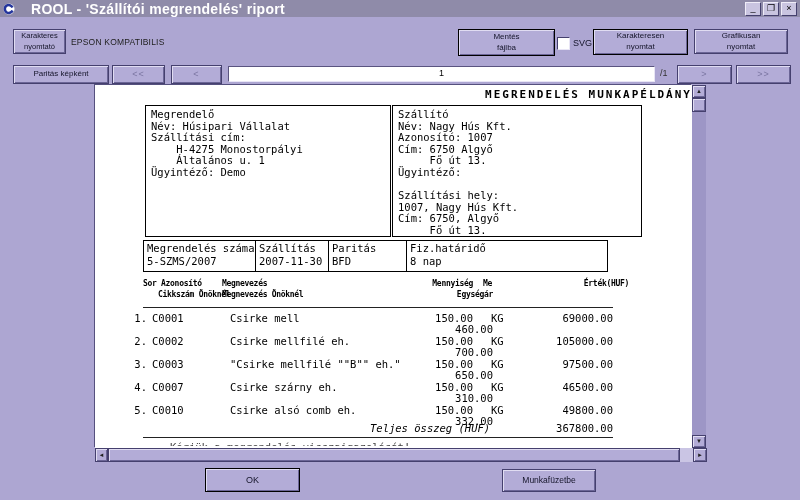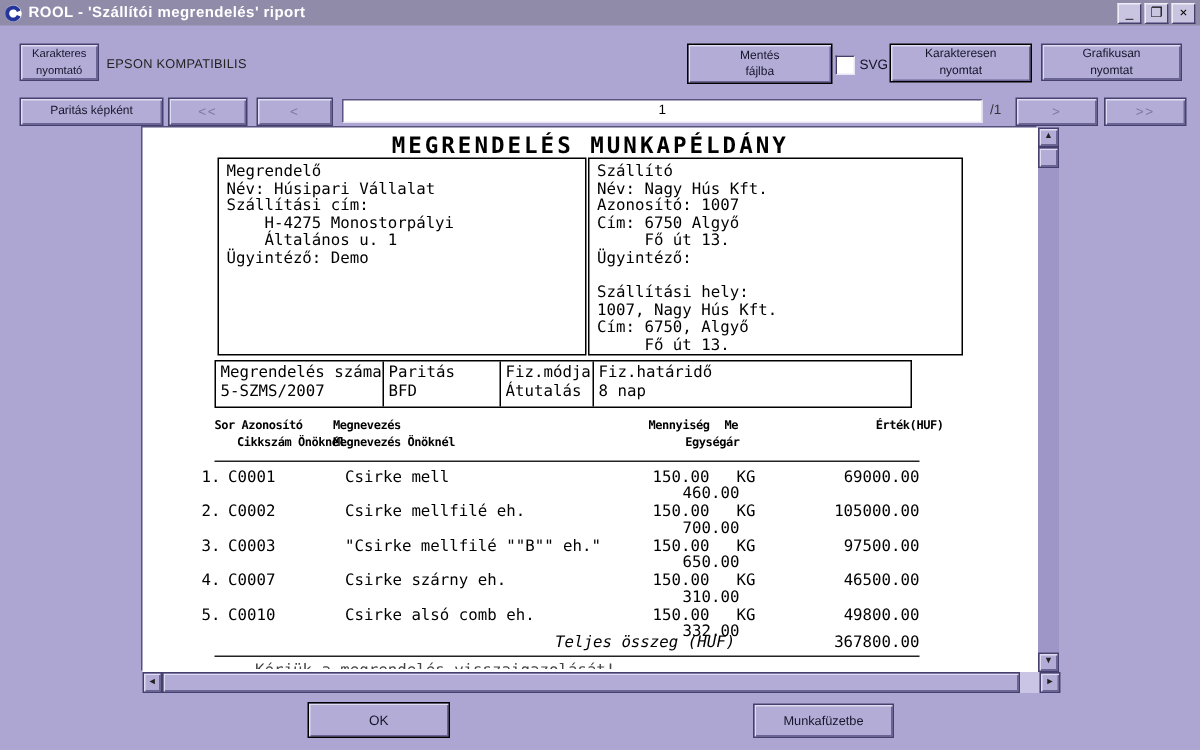--- a/index.html
+++ b/index.html
@@ -3,21 +3,21 @@
 <meta charset="utf-8">
 <style>
   html,body{margin:0;padding:0}
   body{
     width:800px;height:500px;position:relative;overflow:hidden;
     background:#ada6d2;
     font-family:"Liberation Sans",sans-serif;color:#111;
   }
   
   .titlebar{position:absolute;left:0;top:0;width:800px;height:17px;background:#8f8ba9;display:flex;align-items:center}
-  .title-text{color:#fff;font-size:10px;font-weight:bold;margin-left:4px;letter-spacing:.3px;white-space:nowrap}
+  .title-text{color:#fff;font-size:14px;font-weight:bold;margin-left:16px;letter-spacing:.3px;white-space:nowrap}
   .app-icon{margin-left:3px;width:12px;height:12px;flex:0 0 auto}
   .win-btns{position:absolute;right:3px;top:2px;display:flex;gap:2px}
   .win-btn{width:14px;height:12px;background:#c9c4e0;border:1px solid #efecf8;border-right-color:#45406e;border-bottom-color:#45406e;
     font-size:9px;line-height:10px;text-align:center;color:#000;font-family:"Liberation Sans",sans-serif;cursor:default}
   
   .btn{position:absolute;background:#b3acd7;border:1px solid #45406e;
     box-shadow:inset 1px 1px 0 #e0dcf2,inset -1px -1px 0 #6b6596;
     display:flex;align-items:center;justify-content:center;text-align:center;
     font-size:8px;line-height:1.35;white-space:pre-line;color:#15152a;cursor:default}
   .btn-default{border-color:#000}
@@ -29,21 +29,21 @@
   .checkbox-label{position:absolute;left:573px;top:38px;font-size:9px;color:#15152a}
   .page-field{position:absolute;left:228px;top:66px;width:425px;height:14px;background:#fff;
     border:1px solid #5a5480;border-bottom-color:#e8e5f5;border-right-color:#e8e5f5;
     text-align:center;font-size:9px;line-height:13px;color:#000}
   .page-total{position:absolute;left:660px;top:68px;font-size:9px;color:#333}
   
   .preview{position:absolute;left:95px;top:85px;width:612px;height:377px}
   .page{position:absolute;left:0;top:0;width:597px;height:363px;background:#fff;overflow:hidden;
     box-shadow:-1px -1px 0 #55507e;
     font-family:"DejaVu Sans Mono",monospace;font-size:10.5px;color:#000}
-  .doc-title{position:absolute;left:0;top:3px;width:100%;text-align:center;font-weight:bold;letter-spacing:2px;font-size:15px}
+  .doc-title{position:absolute;left:0;top:3px;width:100%;text-align:right;font-weight:bold;letter-spacing:2px;font-size:11px}
   .box{position:absolute;border:1px solid #000;padding:3px 5px;white-space:pre;line-height:11.6px}
   .box-orderer{left:50px;top:20px;width:234px;height:124px}
   .box-supplier{left:297px;top:20px;width:238px;height:124px}
   .info-table{position:absolute;left:48px;top:155px;width:463px;height:30px;border:1px solid #000;display:flex}
   .info-cell{border-right:1px solid #000;padding:1px 0 0 3px;line-height:13px;white-space:nowrap;overflow:hidden}
   .info-cell:last-child{border-right:none}
   .th{position:absolute;font-family:"DejaVu Sans Mono",monospace;font-weight:bold;font-size:8px;letter-spacing:-.3px;white-space:nowrap}
   .rule{position:absolute;left:48px;width:470px;height:1px;background:#222}
   .item{position:absolute;left:0;width:597px;height:23px}
   .item span{position:absolute;top:0;white-space:nowrap}
@@ -123,27 +123,27 @@
 Szállítási hely:
 1007, Nagy Hús Kft.
 Cím: 6750, Algyő
      Fő út 13.</div>
 
     <div class="info-table">
       <div class="info-cell" style="width:108px">
         <div>Megrendelés száma</div>
         <div>5-SZMS/2007</div>
       </div>
+      <div class="info-cell" style="width:69px">
+        <div>Szállítás</div>
+        <div>2007-11-30</div>
+      </div>
       <div class="info-cell" style="width:74px">
         <div>Paritás</div>
         <div>BFD</div>
-      </div>
-      <div class="info-cell" style="width:58px">
-        <div>Fiz.módja</div>
-        <div>Átutalás</div>
       </div>
       <div class="info-cell" style="width:79px">
         <div>Fiz.határidő</div>
         <div>8 nap</div>
       </div>
     </div>
 
     <span class="th" style="left:48px;top:194px">Sor Azonosító</span>
     <span class="th" style="left:127px;top:194px">Megnevezés</span>
     <span class="th" style="left:330px;top:194px;width:48px;text-align:right">Mennyiség</span>

